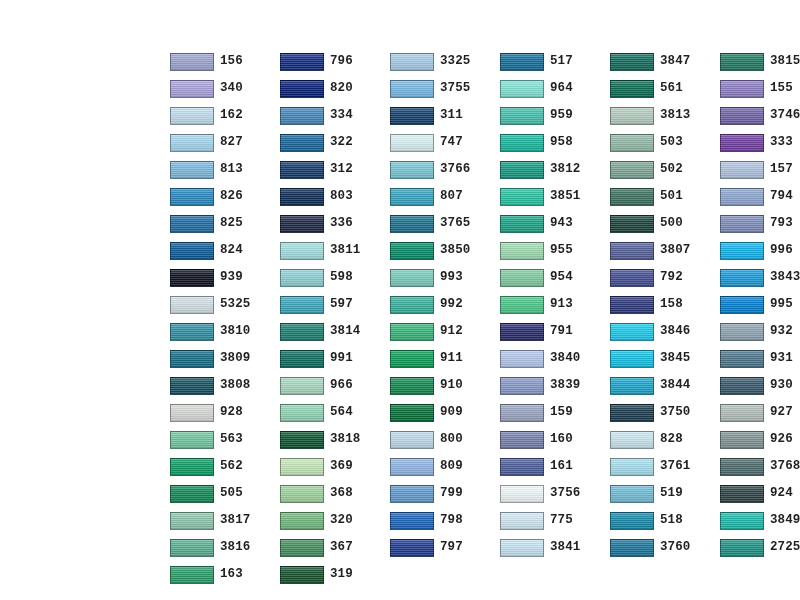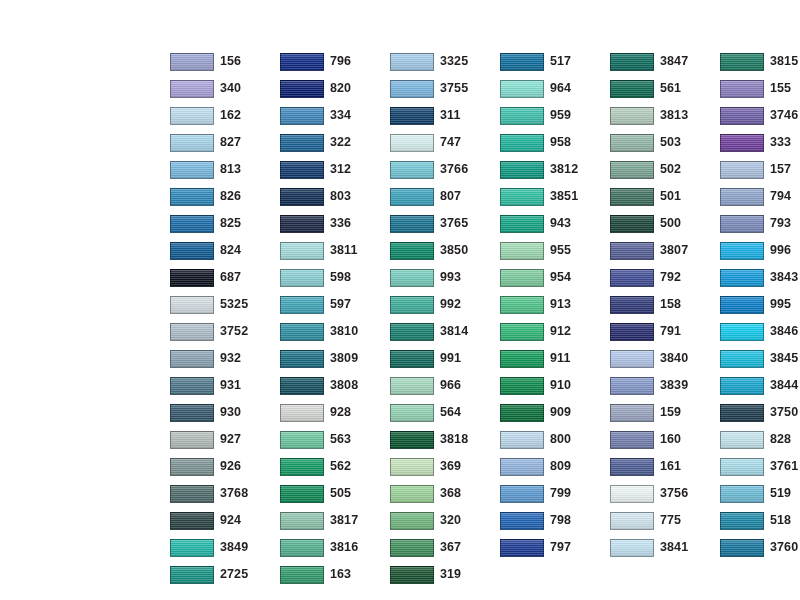--- a/index.html
+++ b/index.html
@@ -23,20 +23,21 @@
   #swatch-grid {
     position: absolute;
     left: 170px;
     top: 48px;
     width: 460px;
     display: grid;
     grid-template-columns: repeat(6, 110px);
     grid-auto-rows: 27px;
     column-gap: 0px;
     row-gap: 0px;
+    font-family: Liberation Mono, monospace;
   }
   .swatch-cell {
     display: flex;
     align-items: center;
     gap: 6px;
     height: 27px;
   }
   .swatch-chip {
     position: relative;
     width: 44px;
@@ -268,21 +269,21 @@
       <div class="swatch-cell">
         <div class="swatch-chip" style="background-color: rgb(86, 95, 150);"></div>
         <span class="swatch-code">3807</span>
       </div>
       <div class="swatch-cell">
         <div class="swatch-chip" style="background-color: rgb(25, 178, 232);"></div>
         <span class="swatch-code">996</span>
       </div>
       <div class="swatch-cell">
         <div class="swatch-chip" style="background-color: rgb(13, 18, 31);"></div>
-        <span class="swatch-code">687</span>
+        <span class="swatch-code">939</span>
       </div>
       <div class="swatch-cell">
         <div class="swatch-chip" style="background-color: rgb(138, 207, 212);"></div>
         <span class="swatch-code">598</span>
       </div>
       <div class="swatch-cell">
         <div class="swatch-chip" style="background-color: rgb(116, 203, 187);"></div>
         <span class="swatch-code">993</span>
       </div>
       <div class="swatch-cell">
@@ -313,24 +314,20 @@
         <div class="swatch-chip" style="background-color: rgb(79, 196, 137);"></div>
         <span class="swatch-code">913</span>
       </div>
       <div class="swatch-cell">
         <div class="swatch-chip" style="background-color: rgb(46, 56, 120);"></div>
         <span class="swatch-code">158</span>
       </div>
       <div class="swatch-cell">
         <div class="swatch-chip" style="background-color: rgb(10, 126, 201);"></div>
         <span class="swatch-code">995</span>
-      </div>
-      <div class="swatch-cell">
-        <div class="swatch-chip" style="background-color: rgb(174, 192, 201);"></div>
-        <span class="swatch-code">3752</span>
       </div>
       <div class="swatch-cell">
         <div class="swatch-chip" style="background-color: rgb(43, 143, 163);"></div>
         <span class="swatch-code">3810</span>
       </div>
       <div class="swatch-cell">
         <div class="swatch-chip" style="background-color: rgb(23, 127, 112);"></div>
         <span class="swatch-code">3814</span>
       </div>
       <div class="swatch-cell">

